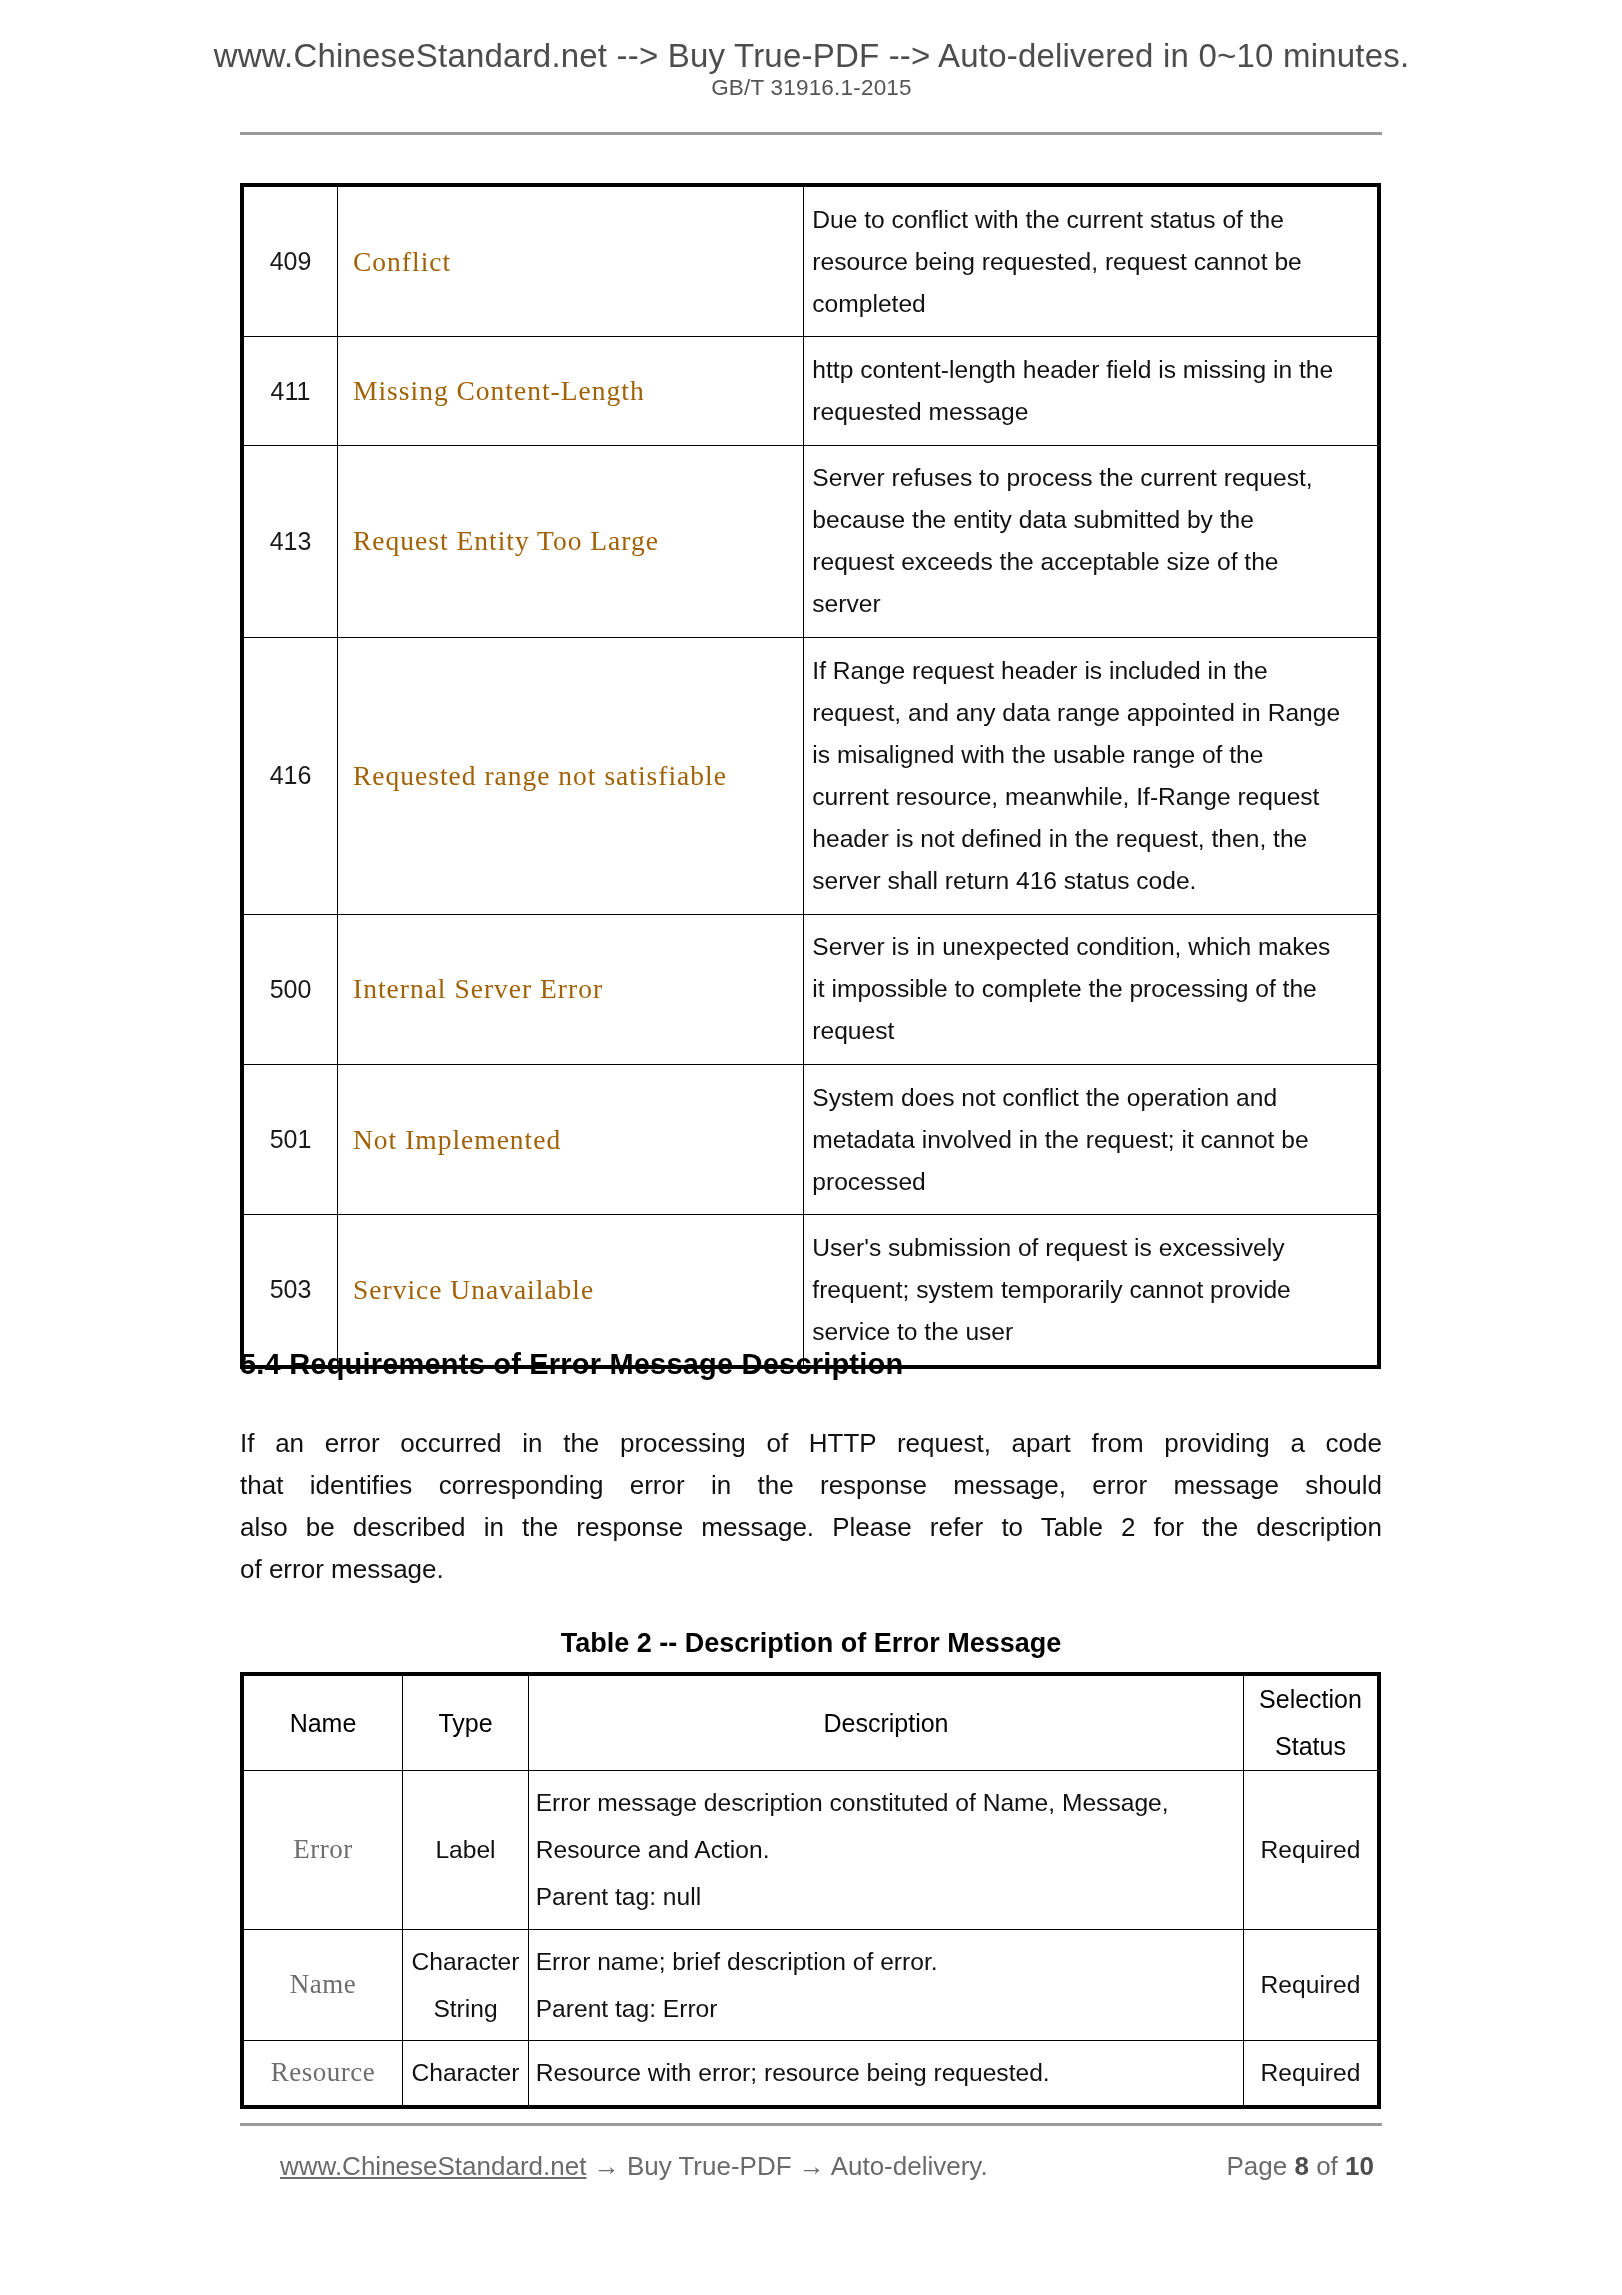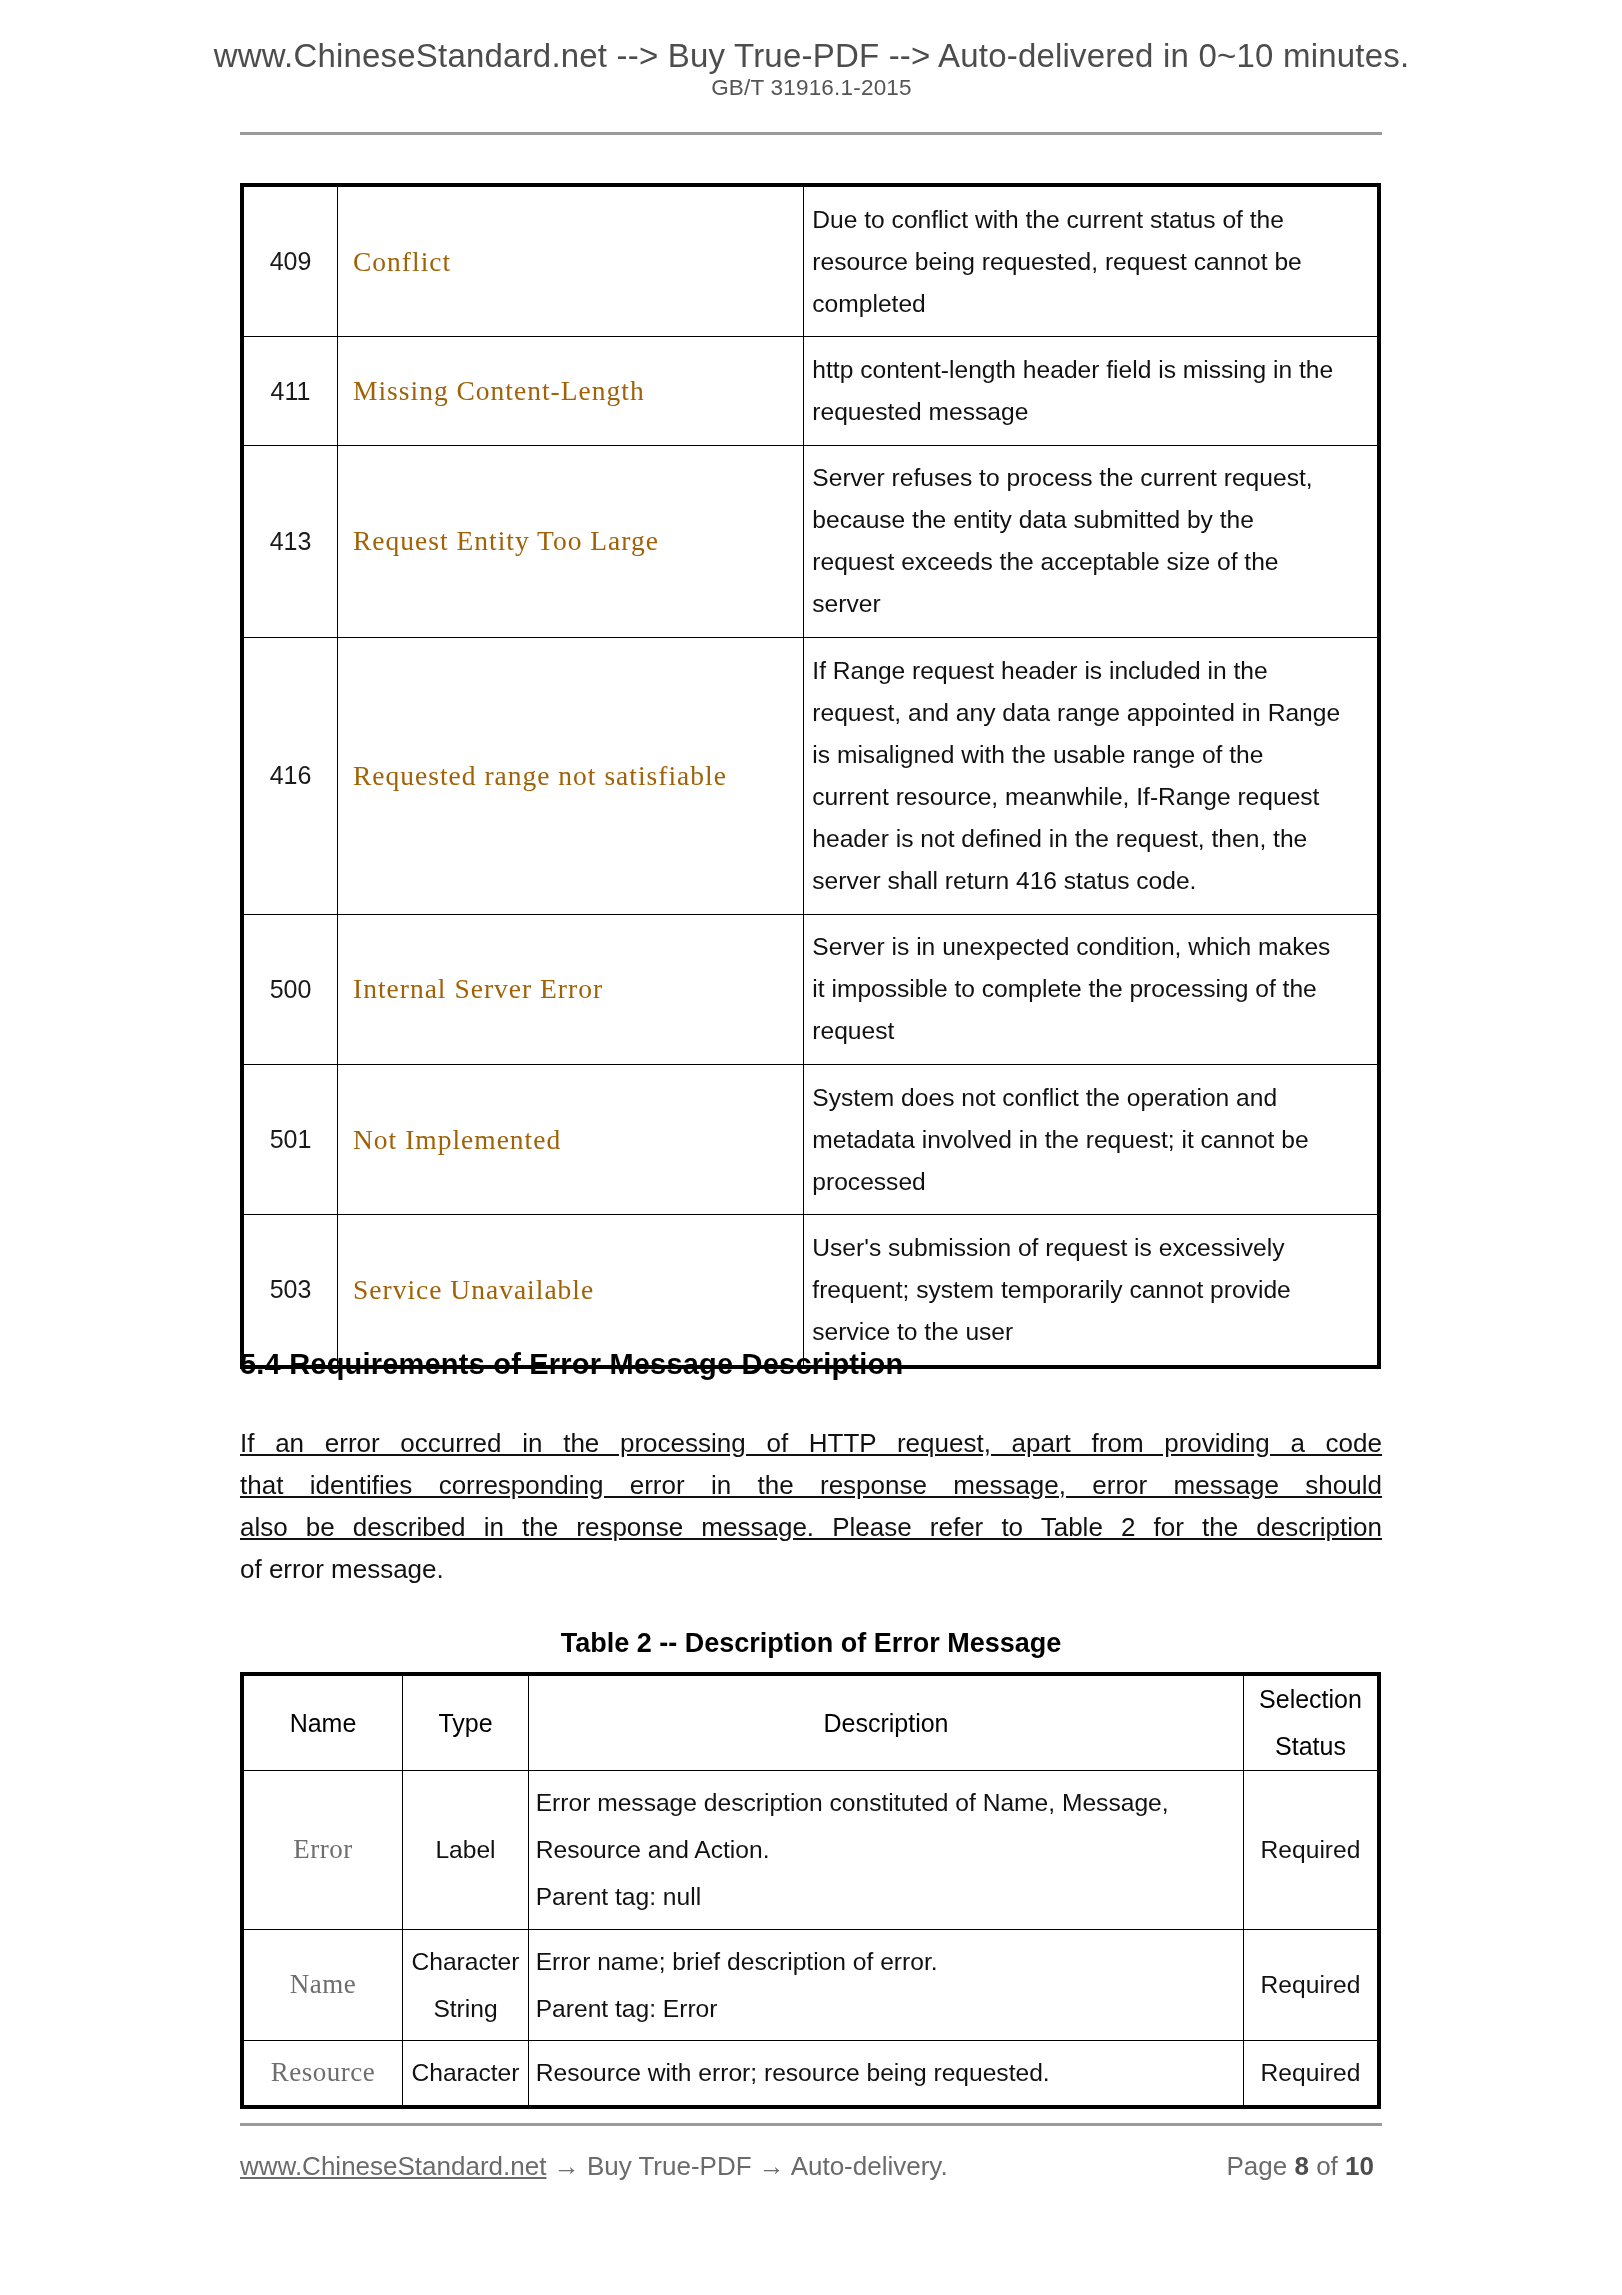--- a/index.html
+++ b/index.html
@@ -118,21 +118,20 @@
     text-align: justify;
   }
   .sec-para .ln {
     display: block;
     white-space: nowrap;
   }
   .sec-para .ln.j {
     text-align: justify;
     text-align-last: justify;
     white-space: normal;
-    text-decoration: underline;
   }
 
   
   .tbl2-caption {
     position: absolute;
     left: 240px;
     top: 1628px;
     width: 1142px;
     text-align: center;
     font-size: 27px;
@@ -202,20 +201,21 @@
     position: absolute;
     left: 240px;
     top: 2151px;
     width: 1142px;
     font-size: 26px;
     color: #6b6b6b;
     white-space: nowrap;
   }
   .footer .site {
     text-decoration: underline;
+    margin-left: 40px;
   }
   .footer .pagebox {
     position: absolute;
     right: 8px;
     top: 0;
     color: #6b6b6b;
   }
   .footer .pagenum { font-weight: bold; color: #4d4d4d; }
 </style>
 </head>

